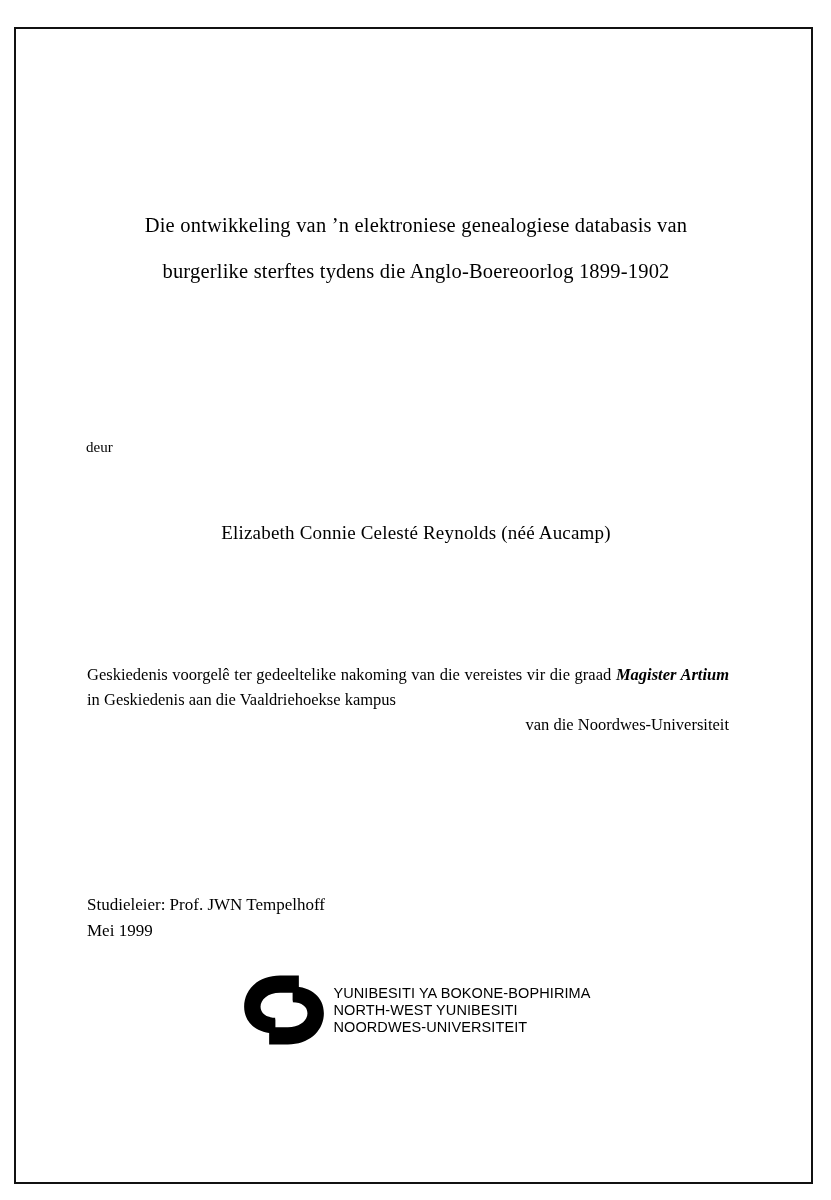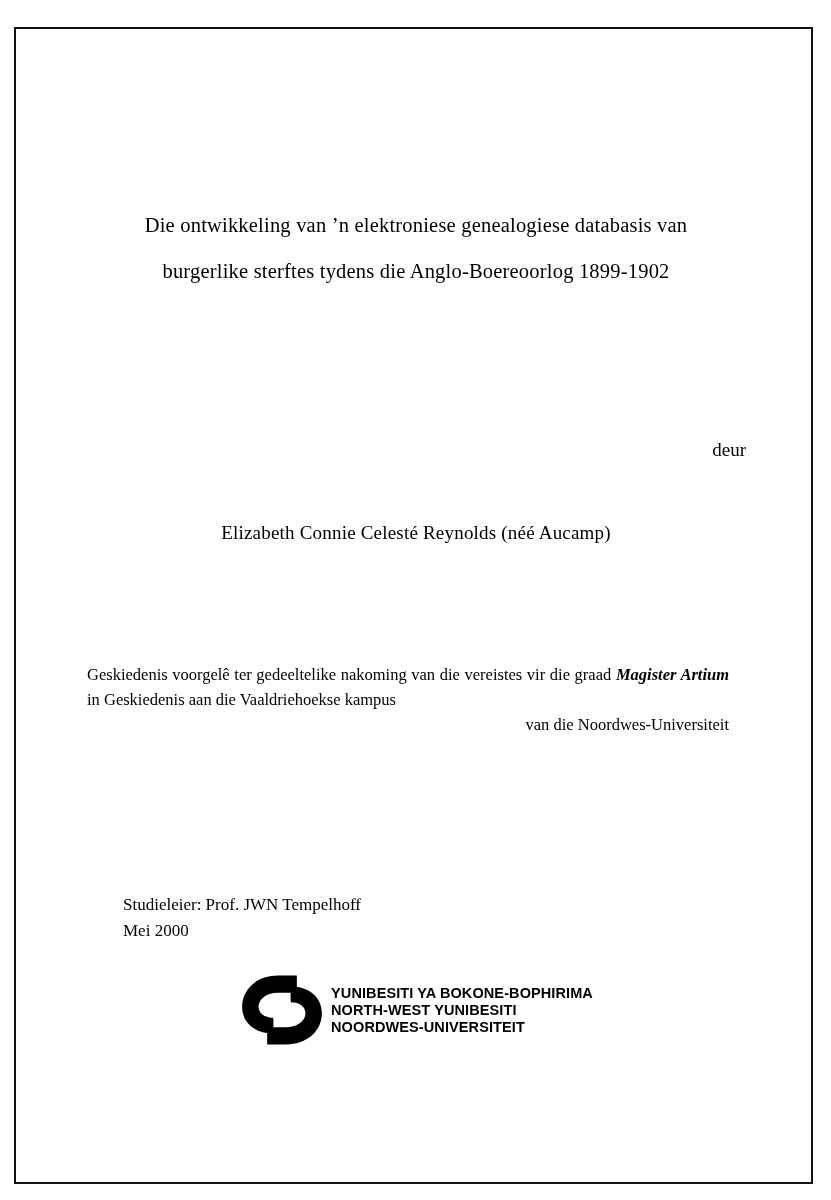--- a/index.html
+++ b/index.html
@@ -55,22 +55,22 @@
     line-height: 46px;
     letter-spacing: 0.2px;
     white-space: nowrap;
   }
 
   .by-line {
     position: absolute;
     top: 412px;
     left: 0;
     width: 660px;
-    text-align: right;
-    font-size: 19px;
+    text-align: left;
+    font-size: 15px;
   }
 
   .author-line {
     position: absolute;
     top: 495px;
     left: 0;
     width: 660px;
     text-align: center;
     font-size: 19px;
     letter-spacing: 0.2px;
@@ -90,21 +90,20 @@
   }
   .italic { font-style: italic; font-weight: bold; }
 
   .supervisor-block {
     position: absolute;
     top: 865px;
     left: 1px;
     width: 500px;
     font-size: 17px;
     line-height: 26px;
-    margin-left: 36px;
   }
 
   .logo-wrap {
     position: absolute;
     top: 945px;
     left: 0;
     width: 660px;
     display: flex;
     justify-content: center;
     align-items: center;
@@ -112,21 +111,21 @@
   .logo-mark {
     width: 86px;
     height: 76px;
     margin-right: 6px;
     flex: 0 0 auto;
   }
   .logo-text {
     font-family: "Liberation Sans", sans-serif;
     font-size: 14.5px;
     line-height: 17px;
-    font-weight: bold;
+    font-weight: normal;
     letter-spacing: 0.1px;
     white-space: nowrap;
   }
 </style>
 </head>
 <body>
 
 <div class="page">
 
   <div class="page-frame"></div>
@@ -142,21 +141,21 @@
 
     <div class="author-line">Elizabeth Connie Celesté Reynolds (néé Aucamp)</div>
 
     <div class="statement">
       <span>Geskiedenis voorgelê ter gedeeltelike nakoming van die vereistes vir die graad </span><span class="italic">Magister Artium</span><span> in Geskiedenis aan die Vaaldriehoekse kampus</span>
       <div class="last-line">van die Noordwes-Universiteit</div>
     </div>
 
     <div class="supervisor-block">
       <div>Studieleier: Prof. JWN Tempelhoff</div>
-      <div>Mei 2000</div>
+      <div>Mei 1999</div>
     </div>
 
     <div class="logo-wrap">
       <svg class="logo-mark" viewBox="0 0 110 96" aria-hidden="true">
         <path d="M50 4 C22 4 4 22 4 44 C4 64 20 78 44 78 L44 58 C32 58 25 52 25 44 C25 35 34 26 50 26 L74 26 L74 4 Z" fill="#000000"></path>
         <path d="M60 92 C88 92 106 74 106 52 C106 32 90 18 66 18 L66 38 C78 38 85 44 85 52 C85 61 76 70 60 70 L36 70 L36 92 Z" fill="#000000"></path>
         <rect x="44" y="36" width="22" height="24" fill="#ffffff"></rect>
       </svg>
       <div class="logo-text">
         <div>YUNIBESITI YA BOKONE-BOPHIRIMA</div>

